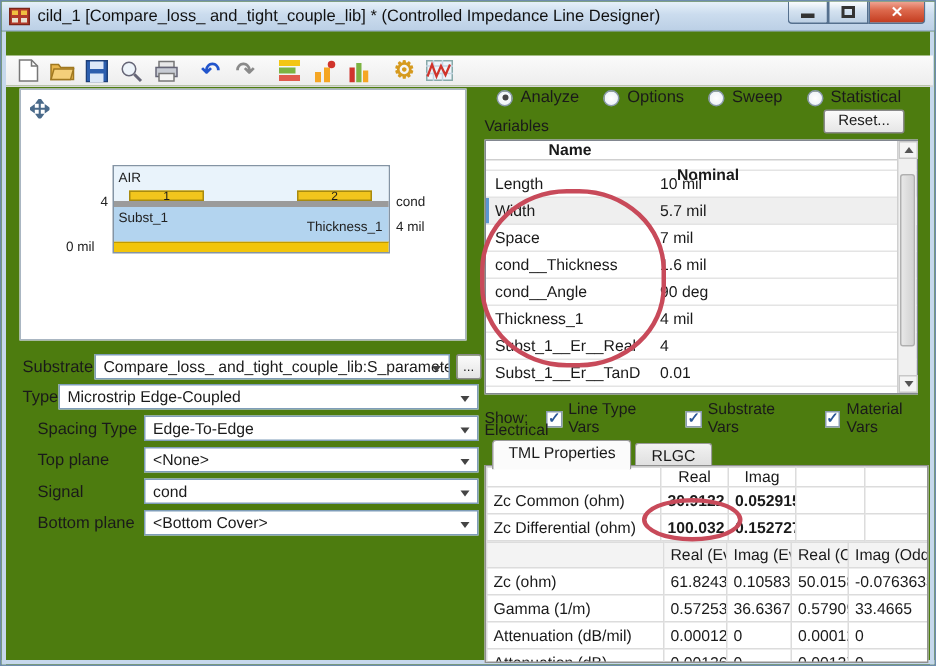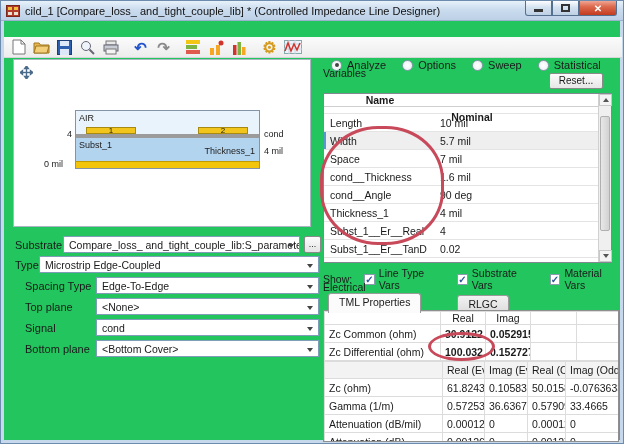--- a/index.html
+++ b/index.html
@@ -1,18 +1,18 @@
 <!DOCTYPE html>
 <html><head>
 <meta charset="utf-8">
 <style>
   * { margin:0; padding:0; box-sizing:border-box; }
   html,body { width:624px; height:444px; }
   body { font-family:"Liberation Sans", sans-serif; font-size:11px; color:#1a1a1a; background:#f0f0f0; }
-  .win { position:relative; width:624px; height:444px; overflow:hidden; background:#22c55e; border:1px solid #6d8cad; }
+  .win { position:relative; width:624px; height:444px; overflow:hidden; background:#4d7c0f; border:1px solid #6d8cad; }
 
   
   .titlebar { position:absolute; left:0; top:0; width:624px; height:20px;
     background:linear-gradient(#e7f1fa,#cbdcee 45%,#bcd0e6); border-bottom:1px solid #9ab2cc;
     display:flex; align-items:center; padding-left:5px; }
   .titlebar .title { font-size:11px; color:#111; margin-left:5px; white-space:nowrap; }
   .frame-l,.frame-r,.frame-b { position:absolute; background:#c6d8ec; }
   .frame-l { left:0; top:20px; width:3px; height:424px; }
   .frame-r { right:0; top:20px; width:3px; height:424px; }
   .frame-b { left:0; bottom:0; width:624px; height:3px; }
@@ -80,21 +80,21 @@
   .sarr.up { top:0; } .sarr.dn { bottom:0; }
   .tri-u { width:0; height:0; border-left:3px solid transparent; border-right:3px solid transparent; border-bottom:4px solid #555; }
   .tri-d { width:0; height:0; border-left:3px solid transparent; border-right:3px solid transparent; border-top:4px solid #555; }
   .sthumb { position:absolute; left:1px; top:22px; width:10px; height:115px; background:linear-gradient(90deg,#e8e8e8,#d2d2d2); border:1px solid #b0b0b0; border-radius:2px; }
 
   .show-row { position:absolute; left:322px; top:266px; display:flex; gap:12px; align-items:center; font-size:10.5px; }
   .chk { display:flex; align-items:center; gap:4px; }
   .cbox { width:11px; height:11px; border:1px solid #8a9bb0; background:#fff; font-size:10px; line-height:10px;
     color:#2b5797; font-weight:bold; text-align:center; }
 
-  .tabs { position:absolute; left:327px; top:292px; display:flex; align-items:flex-end;gap:34px; }
+  .tabs { position:absolute; left:327px; top:292px; display:flex; align-items:flex-end; }
   .tab { font-size:10.5px; padding:2px 10px 3px 10px; border:1px solid #9a9a9a; border-bottom:none;
     background:linear-gradient(#f2f2f2,#dcdcdc); border-radius:3px 3px 0 0; margin-right:2px; }
   .tab.active { background:#fbfbfb; padding-bottom:5px; position:relative; z-index:2; }
 
   .etable { position:absolute; left:322px; top:309px; width:296px; height:132px; background:#fff;
     border:1px solid #8f8f8f; overflow:hidden; z-index:1; }
   table.grid { border-collapse:collapse; table-layout:fixed; width:340px; font-size:10.5px; }
   table.grid td { border:1px solid #dcdcdc; height:18px; padding:0 4px; white-space:nowrap; overflow:hidden; }
   table.grid tr.hdr td { height:13px; text-align:center; }
   table.grid tr.hdr2 td { height:17px; background:#f3f3f3; text-align:left; }
@@ -292,21 +292,21 @@
     <label class="radio">
         <span class="rdot"></span>
         <span>Sweep</span>
       </label>
     <label class="radio">
         <span class="rdot"></span>
         <span>Statistical</span>
       </label>
   </div>
 
-  <span class="flabel" style="left:322px;top:66px;font-size:10.5px">Variables</span>
+  <span class="flabel" style="left:322px;top:77px;font-size:10.5px">Variables</span>
   <div class="reset-btn">Reset...</div>
 
   <div class="vtable">
     <div class="vhead">
       <div class="vc1">Name</div>
       <div class="vc2">Nominal</div>
     </div>
     <div class="vrow partial">
         <div class="vc1"></div>
         <div class="vc2"></div>
@@ -334,21 +334,21 @@
     <div class="vrow">
       <div class="vc1">Thickness_1</div>
       <div class="vc2">4 mil</div>
     </div>
     <div class="vrow">
       <div class="vc1">Subst_1__Er__Real</div>
       <div class="vc2">4</div>
     </div>
     <div class="vrow">
       <div class="vc1">Subst_1__Er__TanD</div>
-      <div class="vc2">0.02</div>
+      <div class="vc2">0.01</div>
     </div>
     <div class="vscroll">
       <div class="sarr up">
           <div class="tri-u"></div>
         </div>
       <div class="sthumb"></div>
       <div class="sarr dn">
           <div class="tri-d"></div>
         </div>
     </div>

